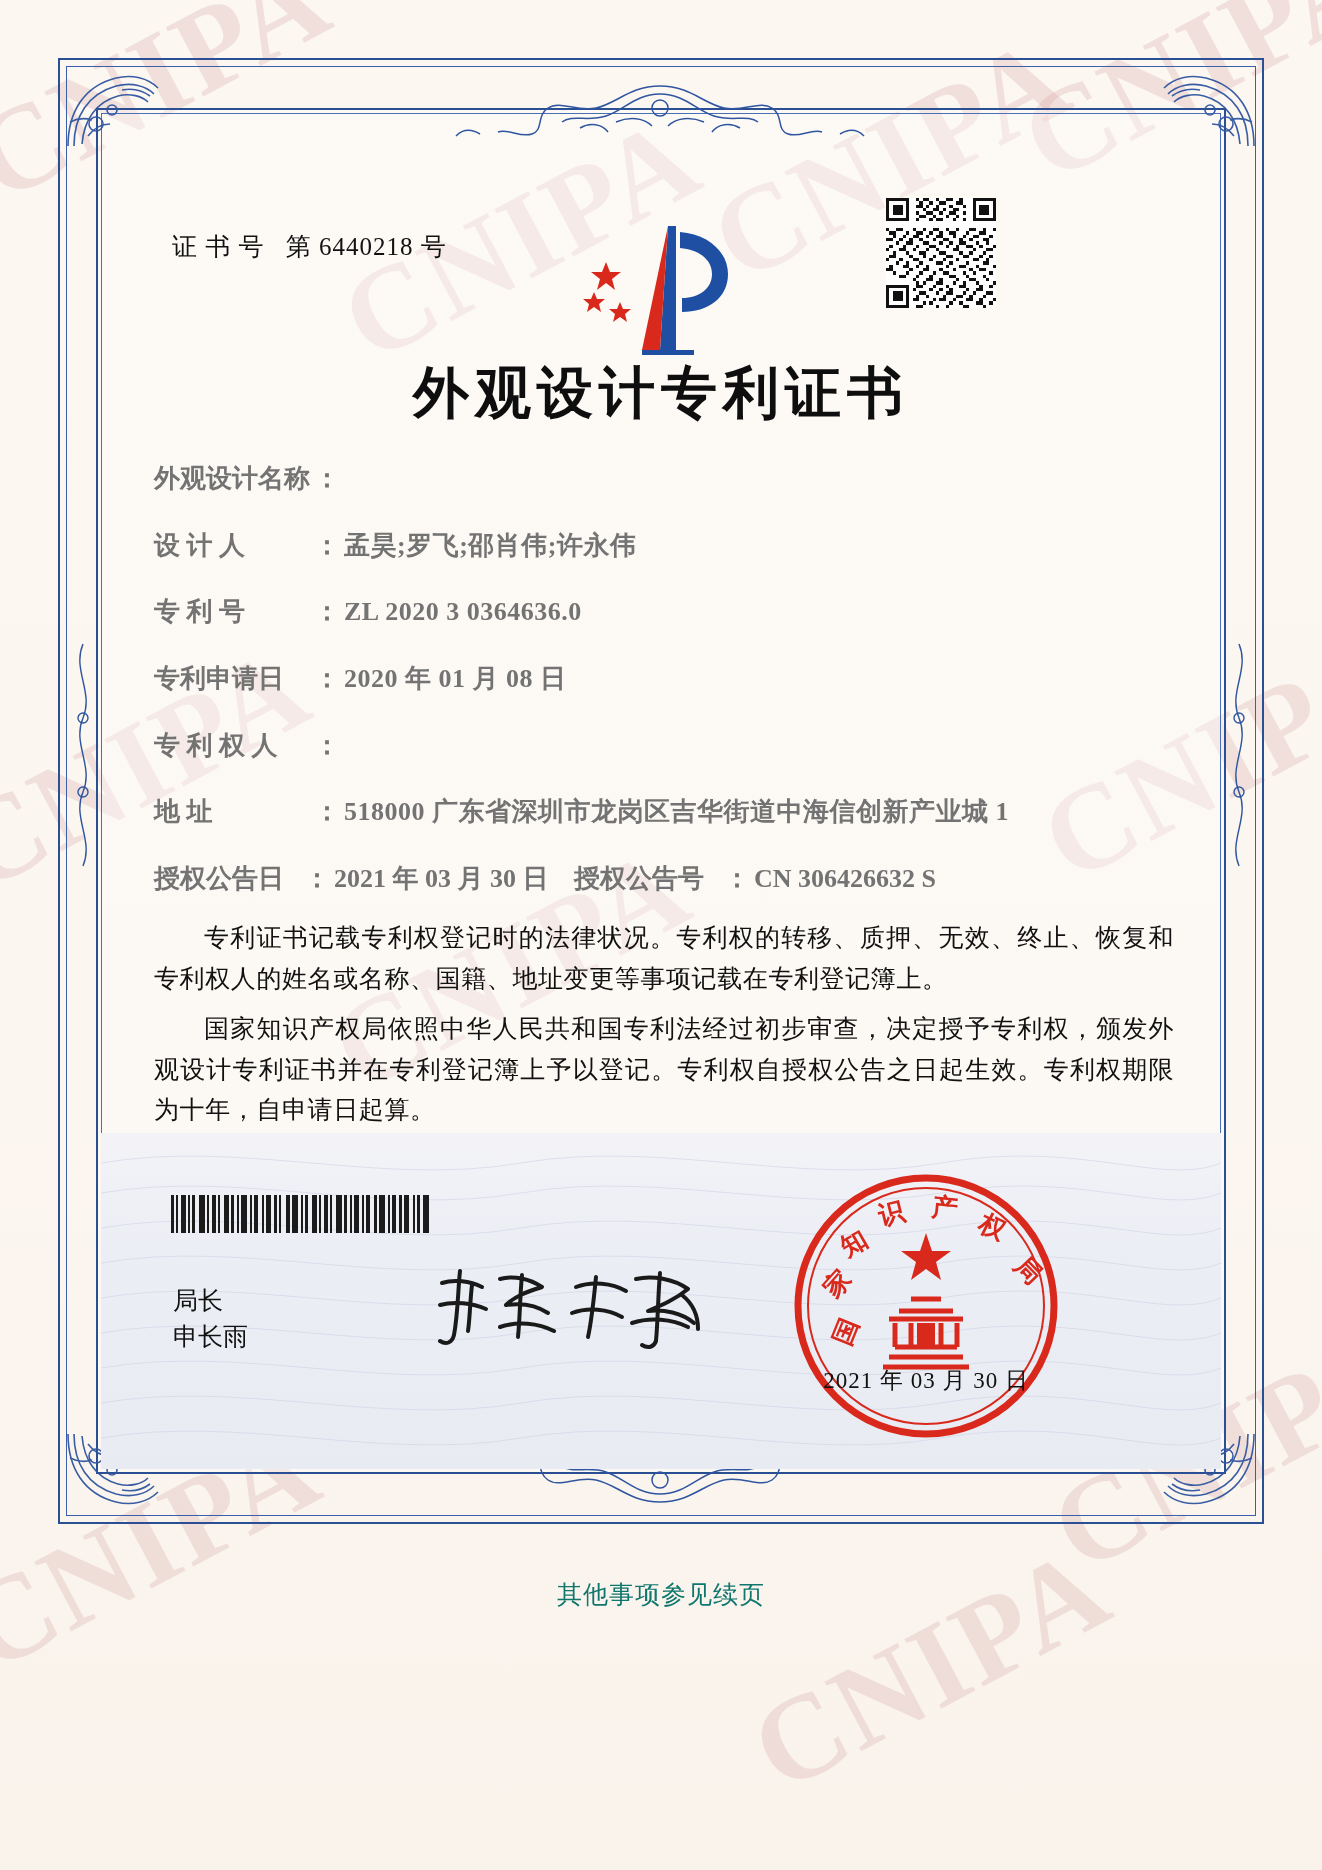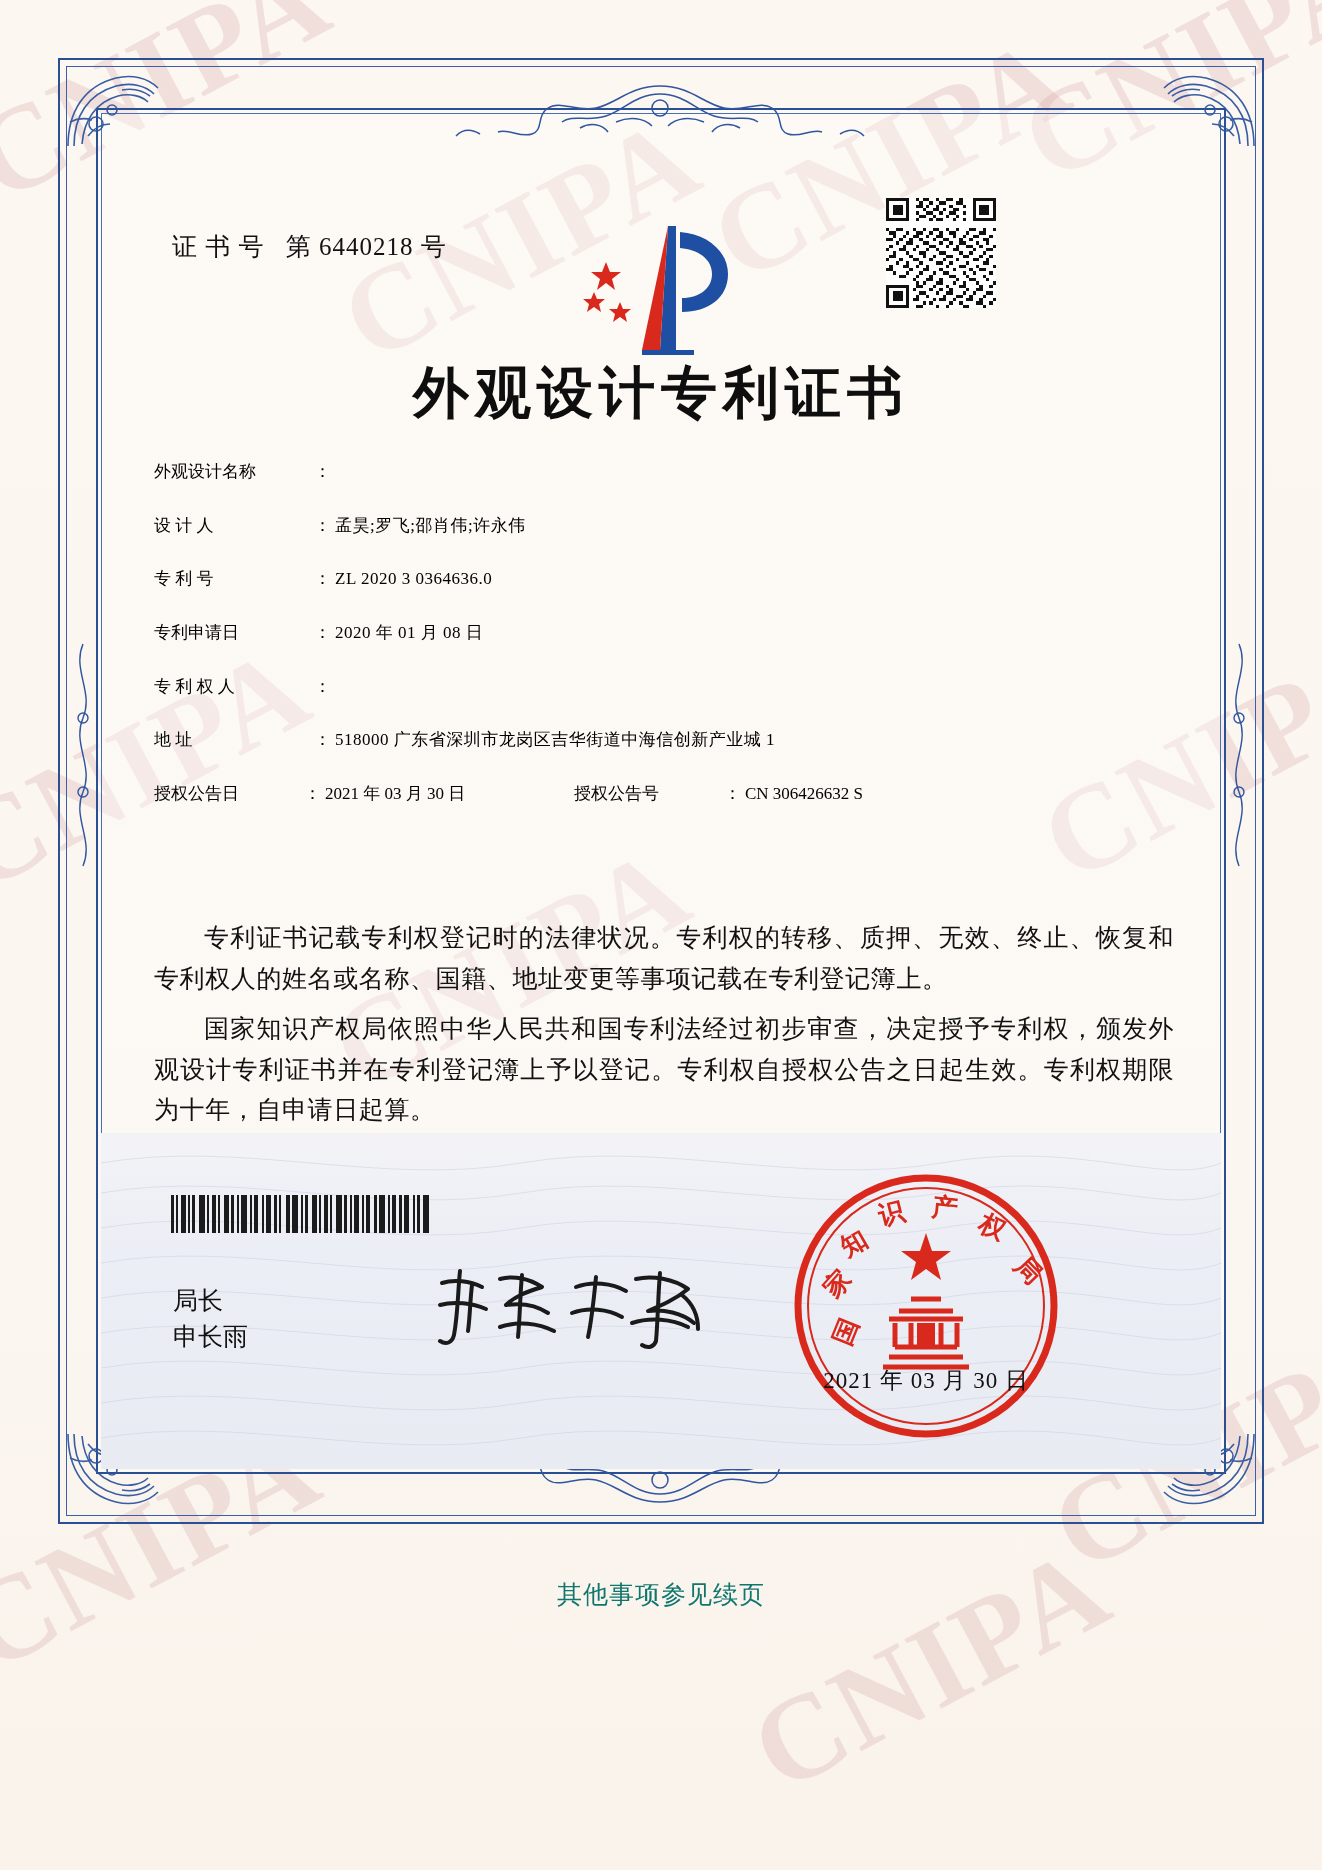--- a/index.html
+++ b/index.html
@@ -181,23 +181,24 @@
     letter-spacing: 6px;
     color: #0e0e0e;
     font-family: "Liberation Serif", "DejaVu Serif", serif;
   }
 
   .fields {
     position: absolute;
     left: 58px;
     top: 352px;
     width: 1020px;
-    font-size: 17px;
-    color: #000000;
+    font-size: 26px;
+    color: #737373;
     line-height: 1.45;
+    font-weight: bold;
   }
   .field-row {
     display: flex;
     align-items: flex-start;
     margin-bottom: 29px;
   }
   .field-label {
     width: 160px;
     flex: 0 0 160px;
     display: flex;

